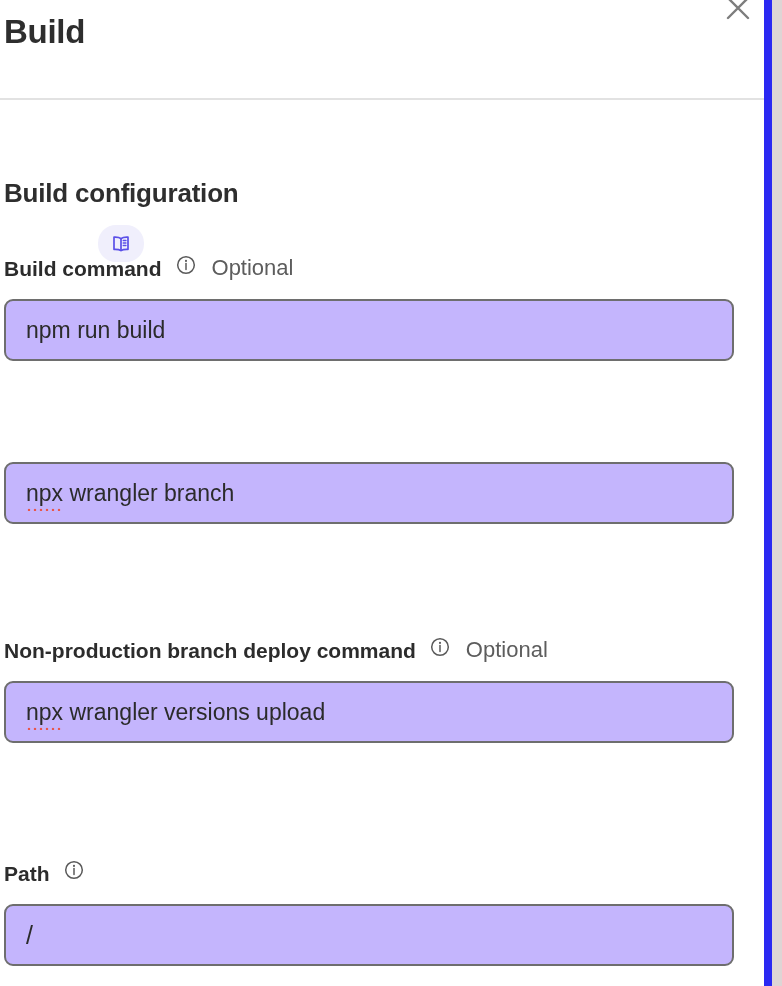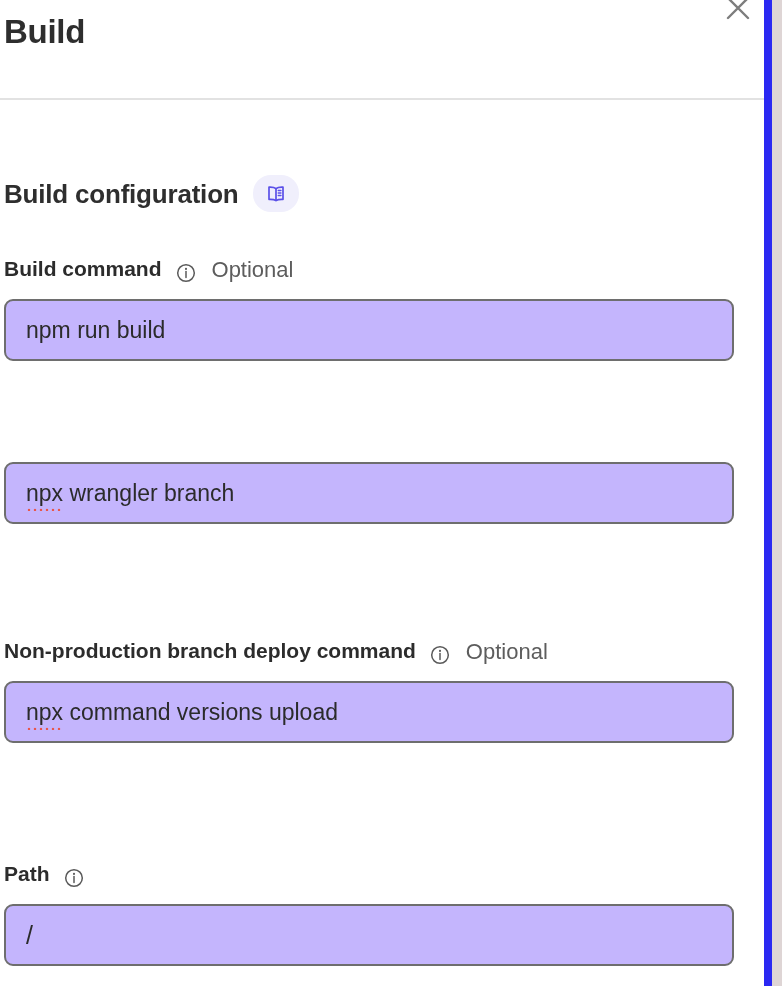--- a/index.html
+++ b/index.html
@@ -87,20 +87,21 @@
   .close-button svg { display: block; }
 
   
   .section-heading-row {
     position: absolute;
     left: 4px;
     top: 175px;
     display: flex;
     align-items: center;
     gap: 14px;
+    flex-direction: column;
   }
   .section-heading {
     font-size: 26px;
     font-weight: bold;
     color: #2e2e2e;
     letter-spacing: -0.2px;
     line-height: 36px;
     white-space: nowrap;
   }
   .docs-badge {
@@ -117,21 +118,21 @@
   .docs-badge svg { display: block; }
 
   
   .field {
     position: absolute;
     left: 4px;
     width: 730px;
   }
   .field-label-row {
     display: flex;
-    align-items: flex-end;
+    align-items: flex-start;
     gap: 14px;
     height: 28px;
   }
   .field-label {
     font-size: 21px;
     font-weight: bold;
     color: #2c2c2c;
     line-height: 28px;
     white-space: nowrap;
   }
@@ -249,21 +250,21 @@
       <span class="info-icon">
         <svg width="20" height="20" viewBox="0 0 20 20" aria-hidden="true">
           <circle cx="10" cy="10" r="8.3" fill="none" stroke="#5a5a5a" stroke-width="1.5"></circle>
           <circle cx="10" cy="5.9" r="1.05" fill="#5a5a5a"></circle>
           <path d="M10 8.6 L10 14.4" stroke="#5a5a5a" stroke-width="1.5" stroke-linecap="round"></path>
         </svg>
       </span>
       <span class="optional-tag">Optional</span>
     </div>
     <div class="text-input">
-      <span class="input-value"><span class="spell">npx</span><span> command versions upload</span></span>
+      <span class="input-value"><span class="spell">npx</span><span> wrangler versions upload</span></span>
     </div>
   </div>
 
   <div class="field" style="top:860px;">
     <div class="field-label-row">
       <span class="field-label">Path</span>
       <span class="info-icon">
         <svg width="20" height="20" viewBox="0 0 20 20" aria-hidden="true">
           <circle cx="10" cy="10" r="8.3" fill="none" stroke="#5a5a5a" stroke-width="1.5"></circle>
           <circle cx="10" cy="5.9" r="1.05" fill="#5a5a5a"></circle>

